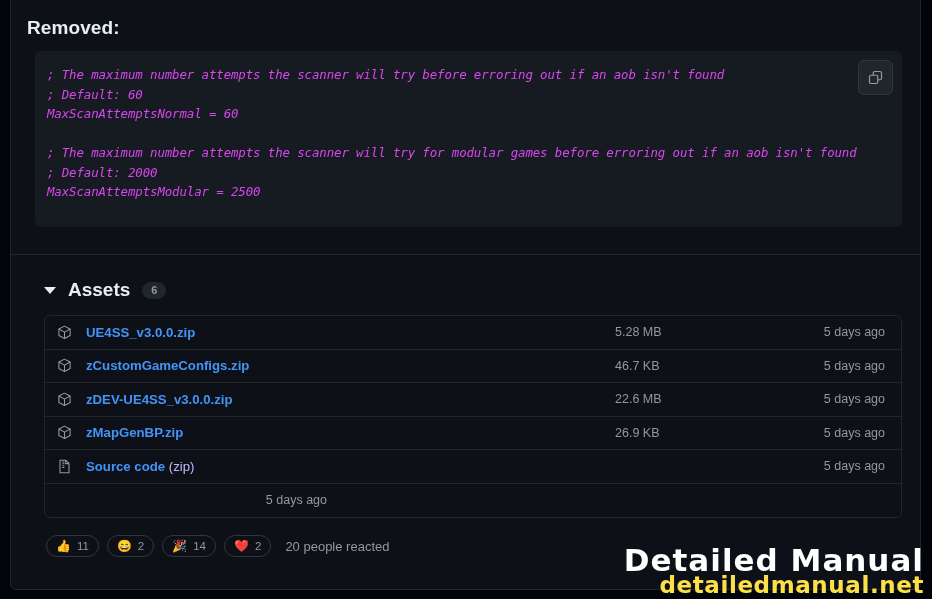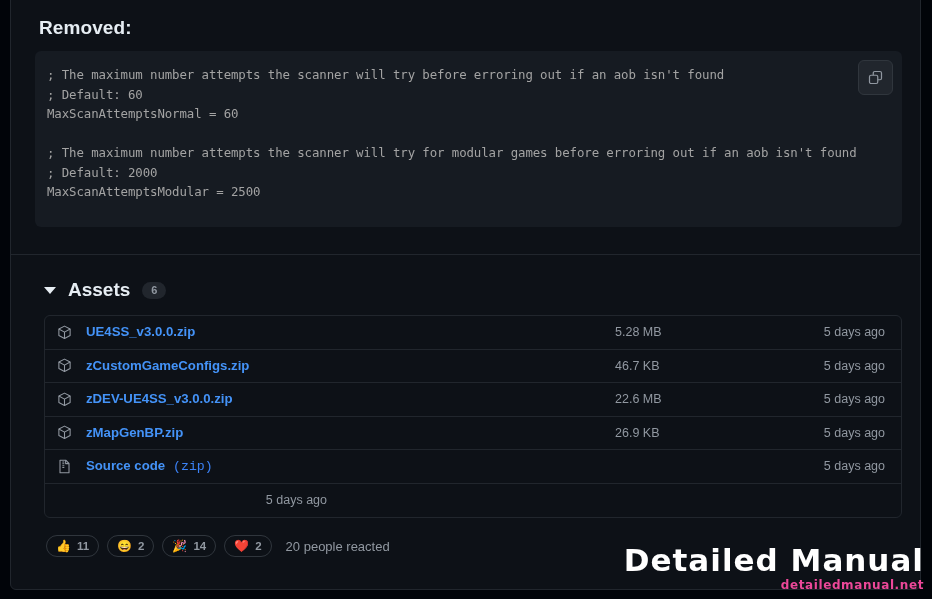--- a/index.html
+++ b/index.html
@@ -35,41 +35,42 @@
     padding: 14px 16px 22px 16px;
     border-bottom: 1px solid #21262d;
     height: 266px;
     box-sizing: border-box;
   }
 
   .md-heading {
     font-size: 19px;
     font-weight: 700;
     color: #e6edf3;
-    margin: 14px 0 12px 12px;
+    margin: 14px 0 12px 0;
     letter-spacing: 0.1px;
   }
 
   .code-wrap {
     position: relative;
     background: #161b22;
     border-radius: 6px;
     margin: 0 2px 0 8px;
     padding: 14px 16px 16px 12px;
     box-sizing: border-box;
     height: 176px;
   }
   .code-wrap pre {
     margin: 0;
     font-family: "DejaVu Sans Mono", "Liberation Mono", monospace;
     font-size: 12.4px;
     line-height: 19.5px;
-    color: #a3a3a3;
+    color: #d946ef;
     white-space: pre;
     letter-spacing: -0.1px;
+    font-style: italic;
   }
   .copy-btn {
     position: absolute;
     top: 9px;
     right: 9px;
     width: 33px;
     height: 33px;
     border: 1px solid #30363d;
     border-radius: 6px;
     background: #21262d;
@@ -144,22 +145,21 @@
   }
   .asset-link {
     color: #4493f8;
     font-size: 13.2px;
     font-weight: 600;
     text-decoration: none;
     white-space: nowrap;
   }
   .asset-link .suffix {
     font-weight: 400;
-    color: #3b82f6;
-    font-family: Liberation Mono, monospace;
+    color: #c4b5fd;
   }
   .asset-size {
     flex: 0 0 150px;
     text-align: left;
     font-size: 12.5px;
     color: #9198a1;
   }
   .asset-date {
     flex: 0 0 120px;
     text-align: right;
@@ -180,21 +180,21 @@
     gap: 6px;
     border: 1px solid #30363d;
     border-radius: 100px;
     height: 22px;
     padding: 0 9px;
     box-sizing: border-box;
     background: transparent;
     cursor: pointer;
   }
   .reaction-emoji { font-size: 12px; line-height: 1; }
-  .reaction-count { font-size: 11.5px; color: #9198a1; font-weight: 700; }
+  .reaction-count { font-size: 11.5px; color: #9198a1; font-weight: 400; }
   .reaction-summary {
     font-size: 13px;
     color: #9198a1;
     margin-left: 6px;
   }
 
   
   .watermark {
     position: absolute;
     right: 8px;
@@ -206,23 +206,23 @@
   .wm-main {
     font-family: "DejaVu Sans", sans-serif;
     font-size: 31px;
     font-weight: 700;
     color: #ffffff;
     letter-spacing: 1px;
     line-height: 34px;
   }
   .wm-sub {
     font-family: "DejaVu Sans", sans-serif;
-    font-size: 12px;
+    font-size: 23px;
     font-weight: 700;
-    color: #ec4899;
+    color: #fde047;
     letter-spacing: 0.6px;
     line-height: 19px;
     margin-top: -1px;
   }
 </style>
 </head>
 <body>
 
 <div class="release-box">
 

